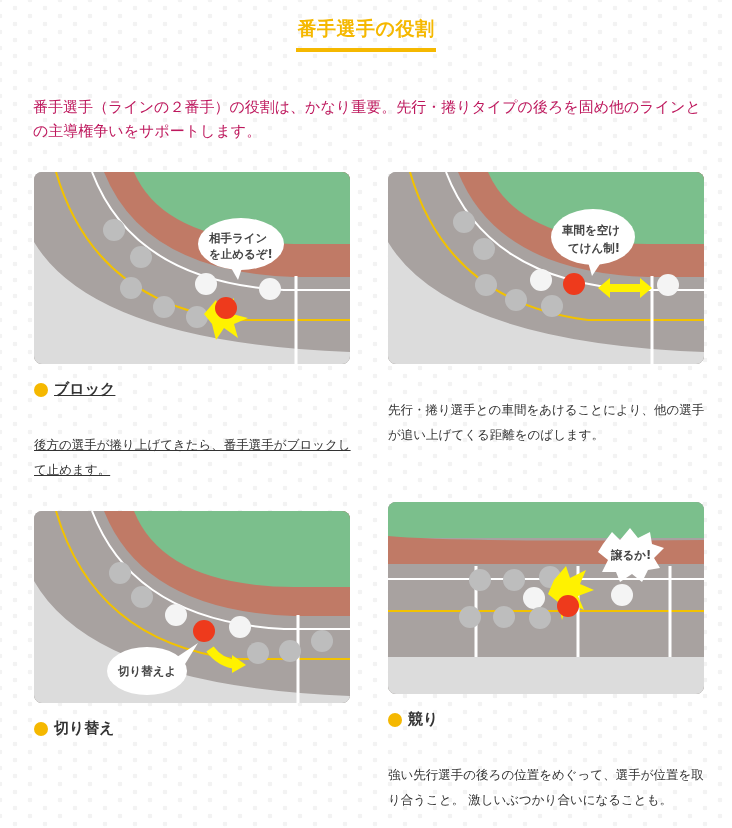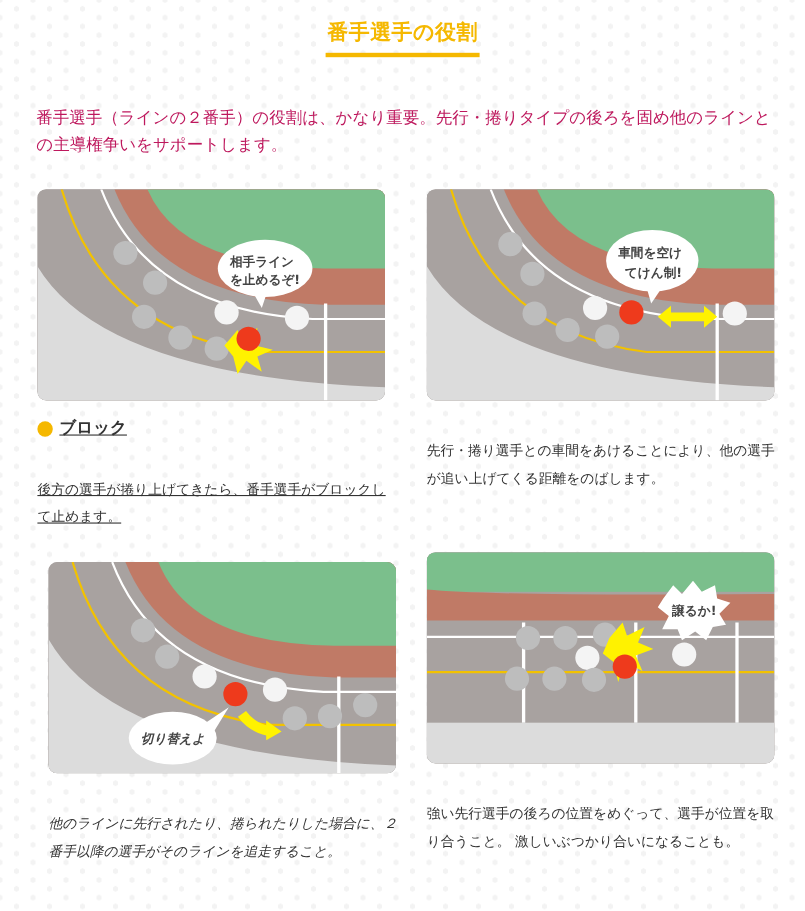--- a/index.html
+++ b/index.html
@@ -31,21 +31,21 @@
   }
   .card .img svg { display: block; }
   .card .heading {
     margin-top: 16px; display: flex; align-items: center; gap: 6px;
     font-size: 15px; font-weight: bold; color: #333;
   }
   .dot { width: 14px; height: 14px; border-radius: 50%; background: #f5b800; display: inline-block; }
   .card .desc { margin-top: 33px; font-size: 12.5px; line-height: 25px; color: #333; }
   .c1 { left: 34px; top: 172px; text-decoration: underline; }
   .c2 { left: 388px; top: 172px; }
-  .c3 { left: 44px; top: 511px; font-style: italic; }
+  .c3 { left: 34px; top: 511px; }
   .c4 { left: 388px; top: 502px; }
   .bubble-text { font-family: "DejaVu Sans", sans-serif; font-size: 11.5px; font-weight: bold; fill: #444; }
 </style>
 </head>
 <body>
 
 <div class="title-wrap">
   <span class="title">番手選手の役割</span>
 </div>
 
@@ -135,21 +135,24 @@
         <circle cx="256" cy="140" r="11" fill="#bdbdbd"></circle>
         <circle cx="288" cy="130" r="11" fill="#bdbdbd"></circle>
       </g>
       <path d="M176 138 Q186 152 204 154" stroke="#fff200" stroke-width="9" fill="none"></path>
       <polygon points="198,144 212,154 198,162" fill="#fff200"></polygon>
       <ellipse cx="113" cy="160" rx="40" ry="24" fill="#fff"></ellipse>
       <polygon points="140,148 164,132 148,158" fill="#fff"></polygon>
       <text class="bubble-text" x="84" y="164">切り替えよ</text>
     </svg>
   </div>
-  <div class="desc">他のラインに先行されたり、捲られたりした場合に、２番手以降の選手がそのラインを追走すること。</div>
+  <div class="heading">
+    <span class="dot"></span>
+    <span>切り替え</span>
+  </div>
 </div>
 
 <div class="card c4">
   <div class="img">
     <svg width="316" height="192" viewBox="0 0 316 192">
       <rect width="316" height="192" fill="#a8a2a0"></rect>
       <rect x="0" y="0" width="316" height="36" fill="#7bbf8c"></rect>
       <path d="M0 34 Q60 40 316 38 L316 62 L0 62 Z" fill="#c07a66"></path>
       <line x1="0" y1="77" x2="316" y2="77" stroke="#fff" stroke-width="2"></line>
       <line x1="0" y1="109" x2="316" y2="109" stroke="#f2c200" stroke-width="2"></line>
@@ -166,14 +169,18 @@
         <circle cx="82" cy="115" r="11" fill="#bdbdbd"></circle>
         <circle cx="116" cy="115" r="11" fill="#bdbdbd"></circle>
         <circle cx="152" cy="116" r="11" fill="#bdbdbd"></circle>
         <polygon points="166,78 178,64 182,76 198,68 192,82 206,88 190,94 196,108 180,100 174,118 170,100 160,92" fill="#fff200"></polygon>
         <circle cx="180" cy="104" r="11" fill="#ee3a1c"></circle>
       </g>
       <polygon points="215,42 224,30 232,38 242,26 250,36 262,30 264,42 276,46 266,56 272,66 260,68 254,80 244,72 232,80 228,70 214,70 220,58 210,50" fill="#fff"></polygon>
       <text class="bubble-text" x="223" y="57">譲るか!</text>
     </svg>
   </div>
+  <div class="heading">
+    <span class="dot"></span>
+    <span>競り</span>
+  </div>
   <div class="desc">強い先行選手の後ろの位置をめぐって、選手が位置を取り合うこと。 激しいぶつかり合いになることも。</div>
 </div>
 
 </body></html>

